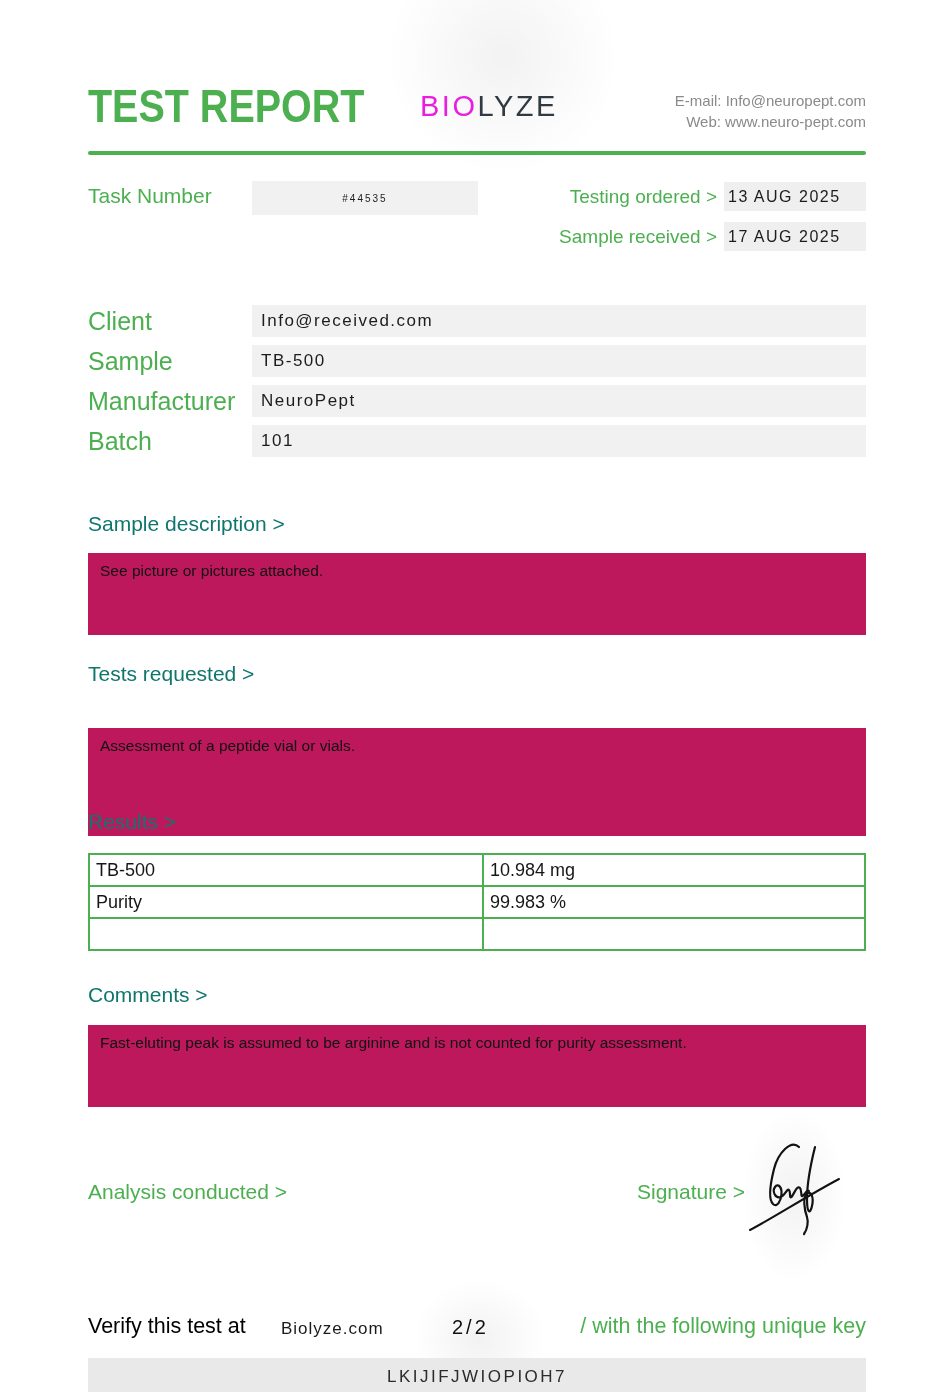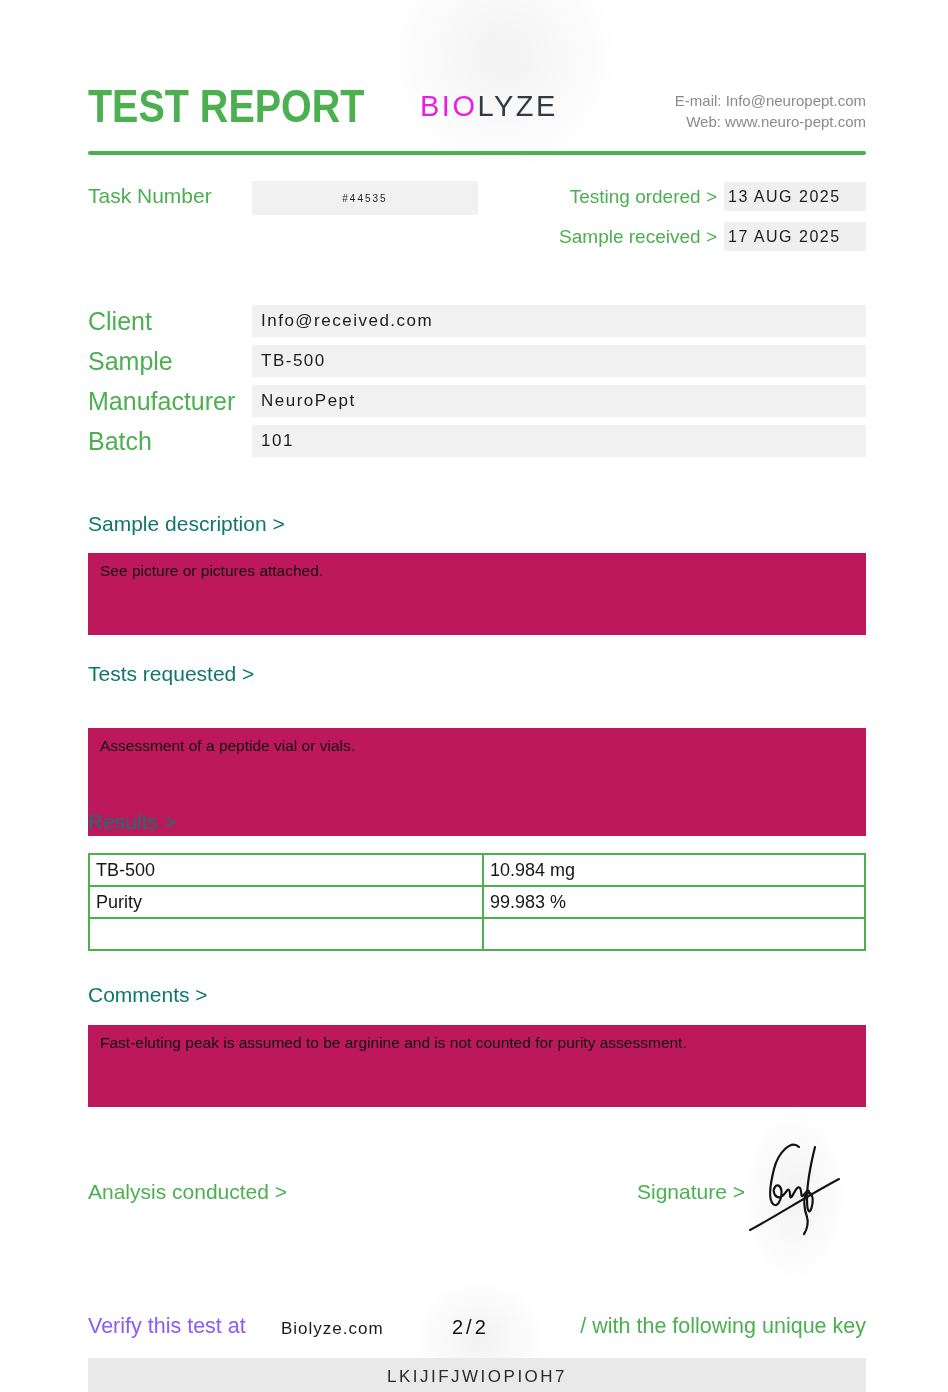--- a/index.html
+++ b/index.html
@@ -97,21 +97,21 @@
   
   .analysis-label { left:88px; top:1180px; font-size:21px; color:#4caf50; }
   .analysis-box {
     left:296px; top:1177px; width:182px; height:31px;
     background:#efefef; display:flex; align-items:center; justify-content:center;
     font-size:16px; letter-spacing:2px; color:#1c1c1c;
   }
   .signature-label { left:637px; top:1180px; font-size:21px; color:#4caf50; }
   .signature-svg { left:745px; top:1133px; }
 
-  .verify-prefix { left:88px;  top:1314px; font-size:21.5px; color:#8b5cf6; }
+  .verify-prefix { left:88px;  top:1314px; font-size:21.5px; color:#000000; }
   .verify-site   { left:281px; top:1319px; font-size:17px; letter-spacing:1px; color:#1b1b1b; }
   .verify-page   { left:452px; top:1316px; font-size:20px; letter-spacing:3px; color:#111111; }
   .verify-suffix { right:82px; top:1314px; font-size:21.5px; color:#4caf50; }
 
   .key-strip {
     left:88px; top:1358px; width:778px; height:40px;
     background:#e9e9e9; box-sizing:border-box;
     display:flex; justify-content:center; padding-top:9px;
     font-size:17px; letter-spacing:2.5px; color:#2b2b2b;
   }

